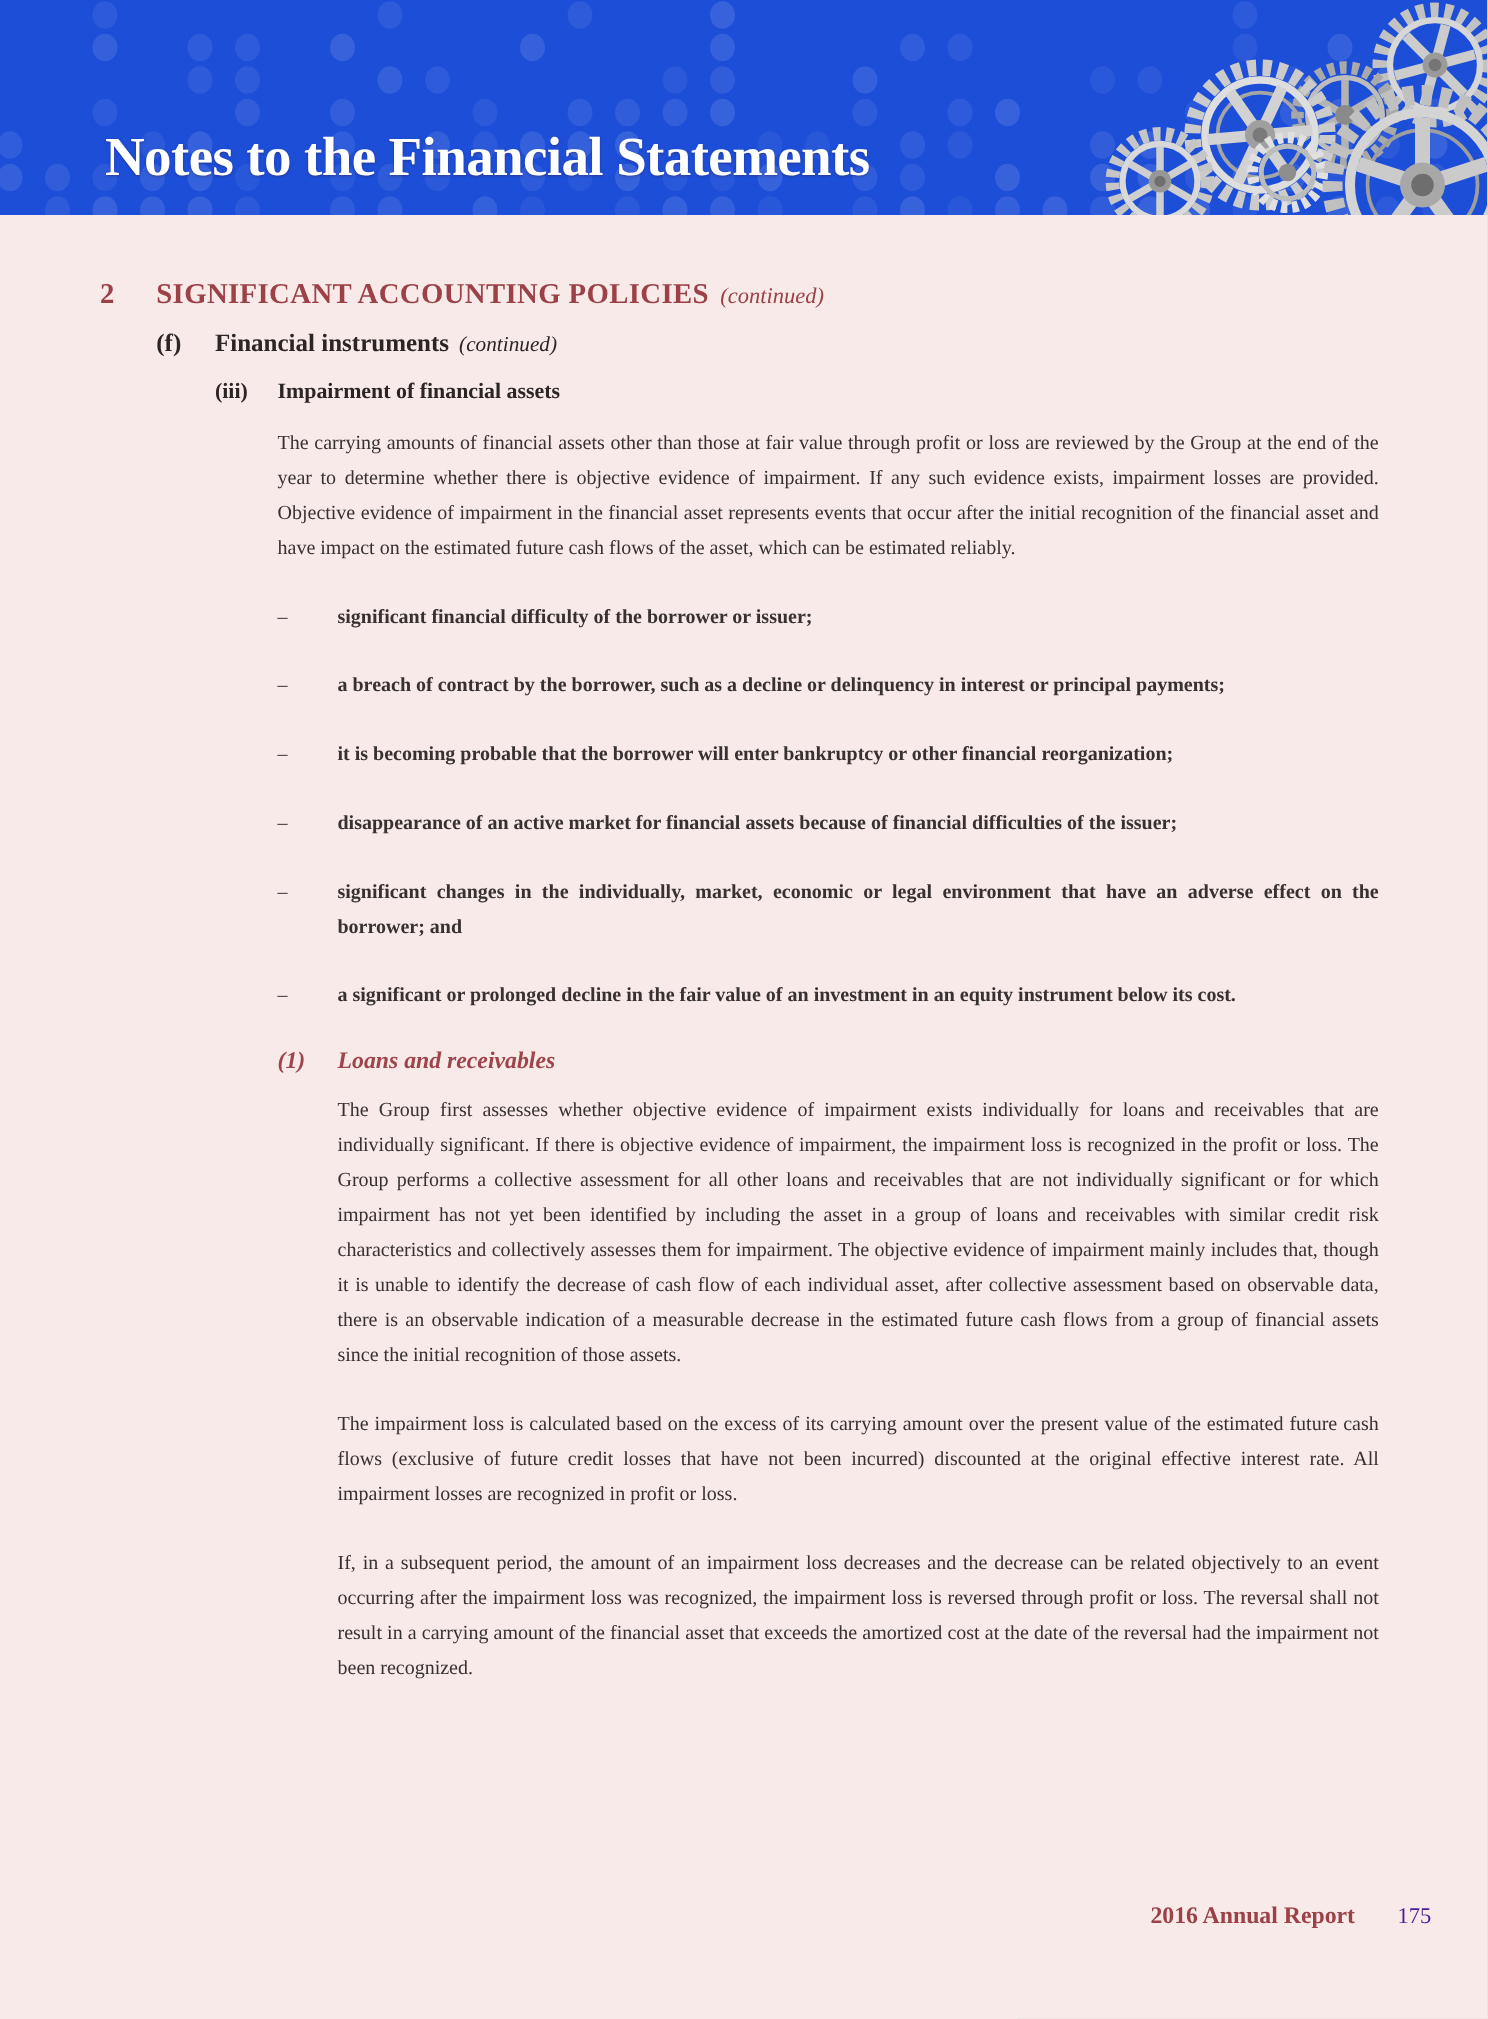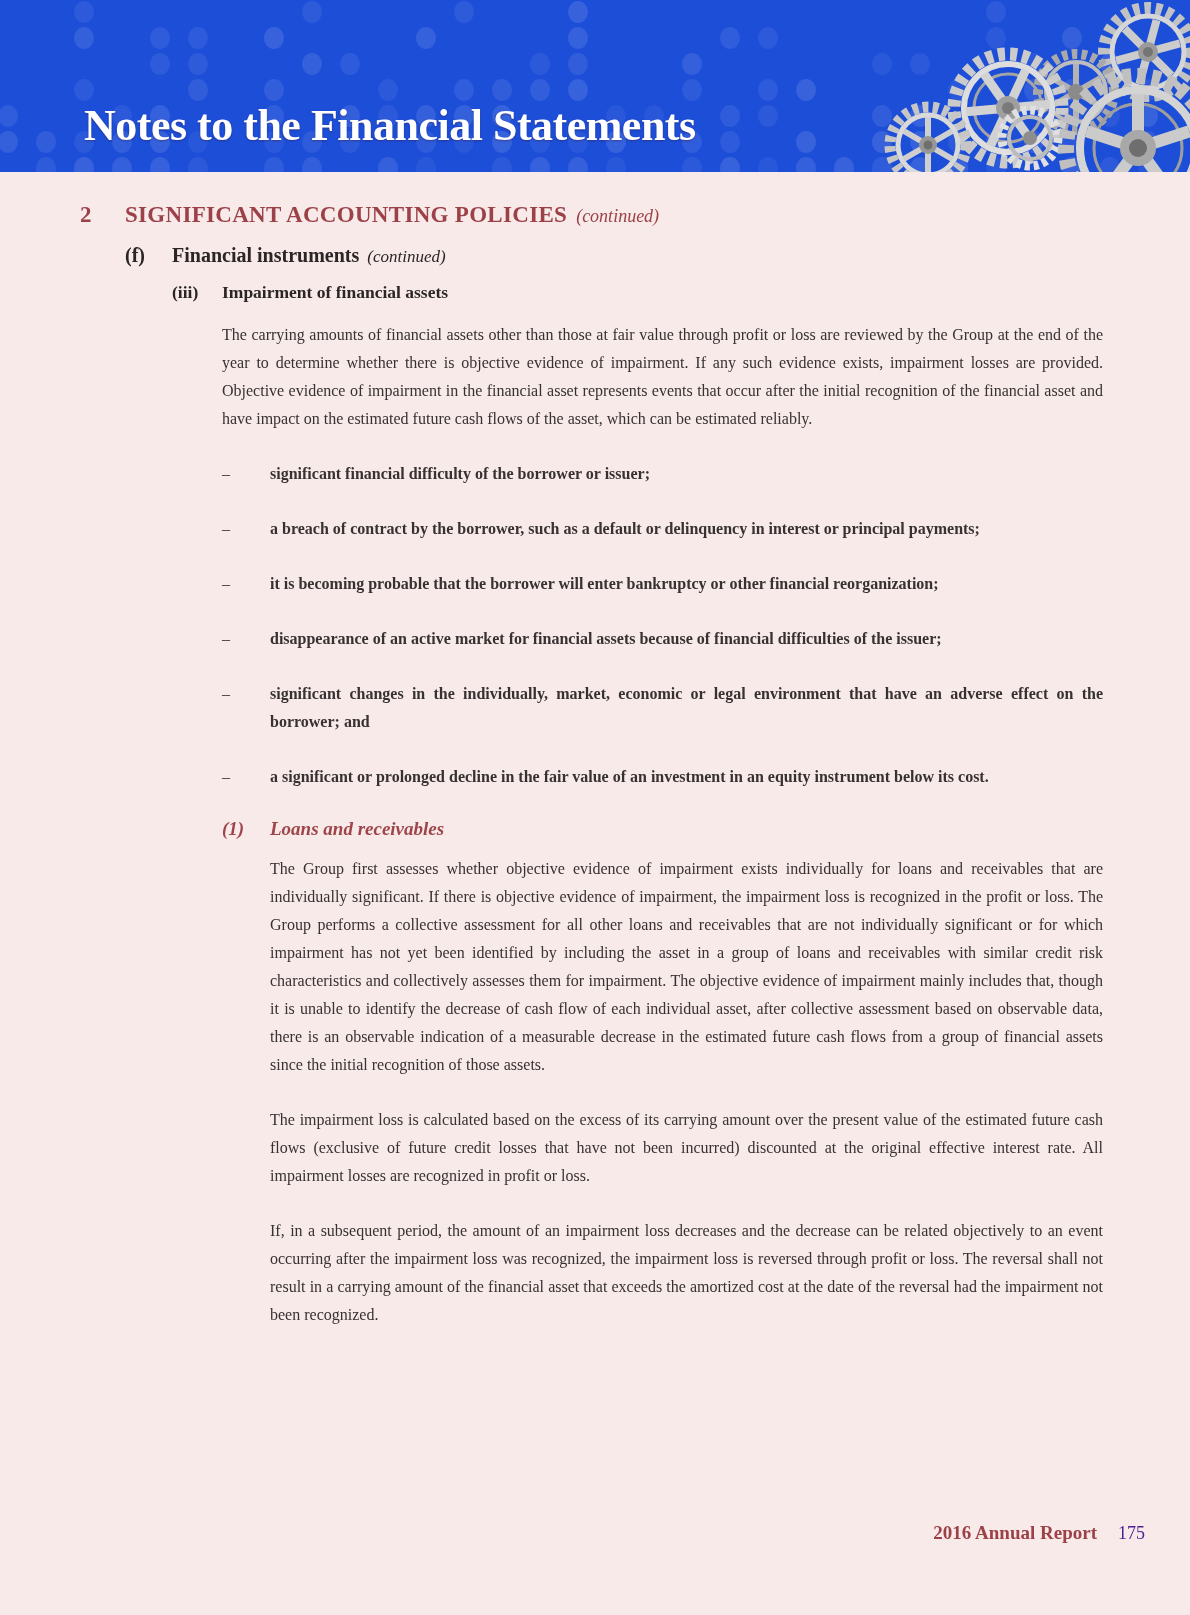--- a/index.html
+++ b/index.html
@@ -20,21 +20,21 @@
     position:absolute; left:84px; top:100px; z-index:3;
     color:#ffffff; font-size:44px; font-weight:700; letter-spacing:-0.5px;
     white-space:nowrap; text-shadow:0 1px 2px rgba(60,10,12,.35);
   }
   
   .expressed {
     margin:12px 0 0 80px; font-style:italic; font-size:17px; color:#3b3536;
   }
   .sec-row { display:flex; align-items:baseline; margin:30px 0 0 80px; }
   .sec-num { width:45px; flex:none; font-size:23px; font-weight:700; color:#9c4148; }
-  .sec-title { font-size:23px; font-weight:700; color:#9c4148; letter-spacing:.3px; }
+  .sec-title { font-size:23px; font-weight:700; color:#9c4148; letter-spacing:.3px;margin-top:20px; }
   .sec-cont { font-style:italic; font-size:18px; color:#9c4148; margin-left:9px; font-weight:400; }
 
   .f-row { display:flex; align-items:baseline; margin:16px 0 0 125px; }
   .f-label { width:47px; flex:none; font-size:20px; font-weight:700; color:#2b2526; }
   .f-title { font-size:20px; font-weight:700; color:#2b2526; }
   .f-cont { font-style:italic; font-size:17px; color:#2b2526; margin-left:8px; font-weight:400; }
 
   .iii-row { display:flex; align-items:baseline; margin:15px 0 0 172px; }
   .iii-label { width:50px; flex:none; font-size:17.5px; font-weight:700; color:#2b2526; }
   .iii-title { font-size:17.5px; font-weight:700; color:#2b2526; }
@@ -50,21 +50,21 @@
 
   .sub1-row { display:flex; align-items:baseline; margin:0 0 15px 0; }
   .sub1-label { width:48px; flex:none; font-style:italic; font-size:19px; font-weight:700; color:#9e454c; }
   .sub1-title { font-style:italic; font-size:19px; font-weight:700; color:#9e454c; }
   .sub1-content { margin-left:48px; }
   .sub1-content .para:last-child { margin-bottom:12px; }
 
   
   .footer {
     position:absolute; right:45px; top:1522px;
-    display:flex; align-items:baseline; gap:21px;
+    display:flex; align-items:baseline; gap:34px;
   }
   .footer-report { font-size:19px; font-weight:700; color:#9c4148; }
   .footer-page { font-size:18px; color:#4c1d95; }
 </style>
 </head>
 <body>
 
 <div class="page">
 
   <div class="banner">
@@ -269,21 +269,21 @@
 
   <div class="content">
     <p class="para">The carrying amounts of financial assets other than those at fair value through profit or loss are reviewed by the Group at the end of the year to determine whether there is objective evidence of impairment. If any such evidence exists, impairment losses are provided. Objective evidence of impairment in the financial asset represents events that occur after the initial recognition of the financial asset and have impact on the estimated future cash flows of the asset, which can be estimated reliably.</p>
 
     <div class="bullet">
       <span class="bullet-dash">–</span>
       <span class="bullet-text">significant financial difficulty of the borrower or issuer;</span>
     </div>
     <div class="bullet">
       <span class="bullet-dash">–</span>
-      <span class="bullet-text">a breach of contract by the borrower, such as a default or delinquency in interest or principal payments;</span>
+      <span class="bullet-text">a breach of contract by the borrower, such as a decline or delinquency in interest or principal payments;</span>
     </div>
     <div class="bullet">
       <span class="bullet-dash">–</span>
       <span class="bullet-text">it is becoming probable that the borrower will enter bankruptcy or other financial reorganization;</span>
     </div>
     <div class="bullet">
       <span class="bullet-dash">–</span>
       <span class="bullet-text">disappearance of an active market for financial assets because of financial difficulties of the issuer;</span>
     </div>
     <div class="bullet">

